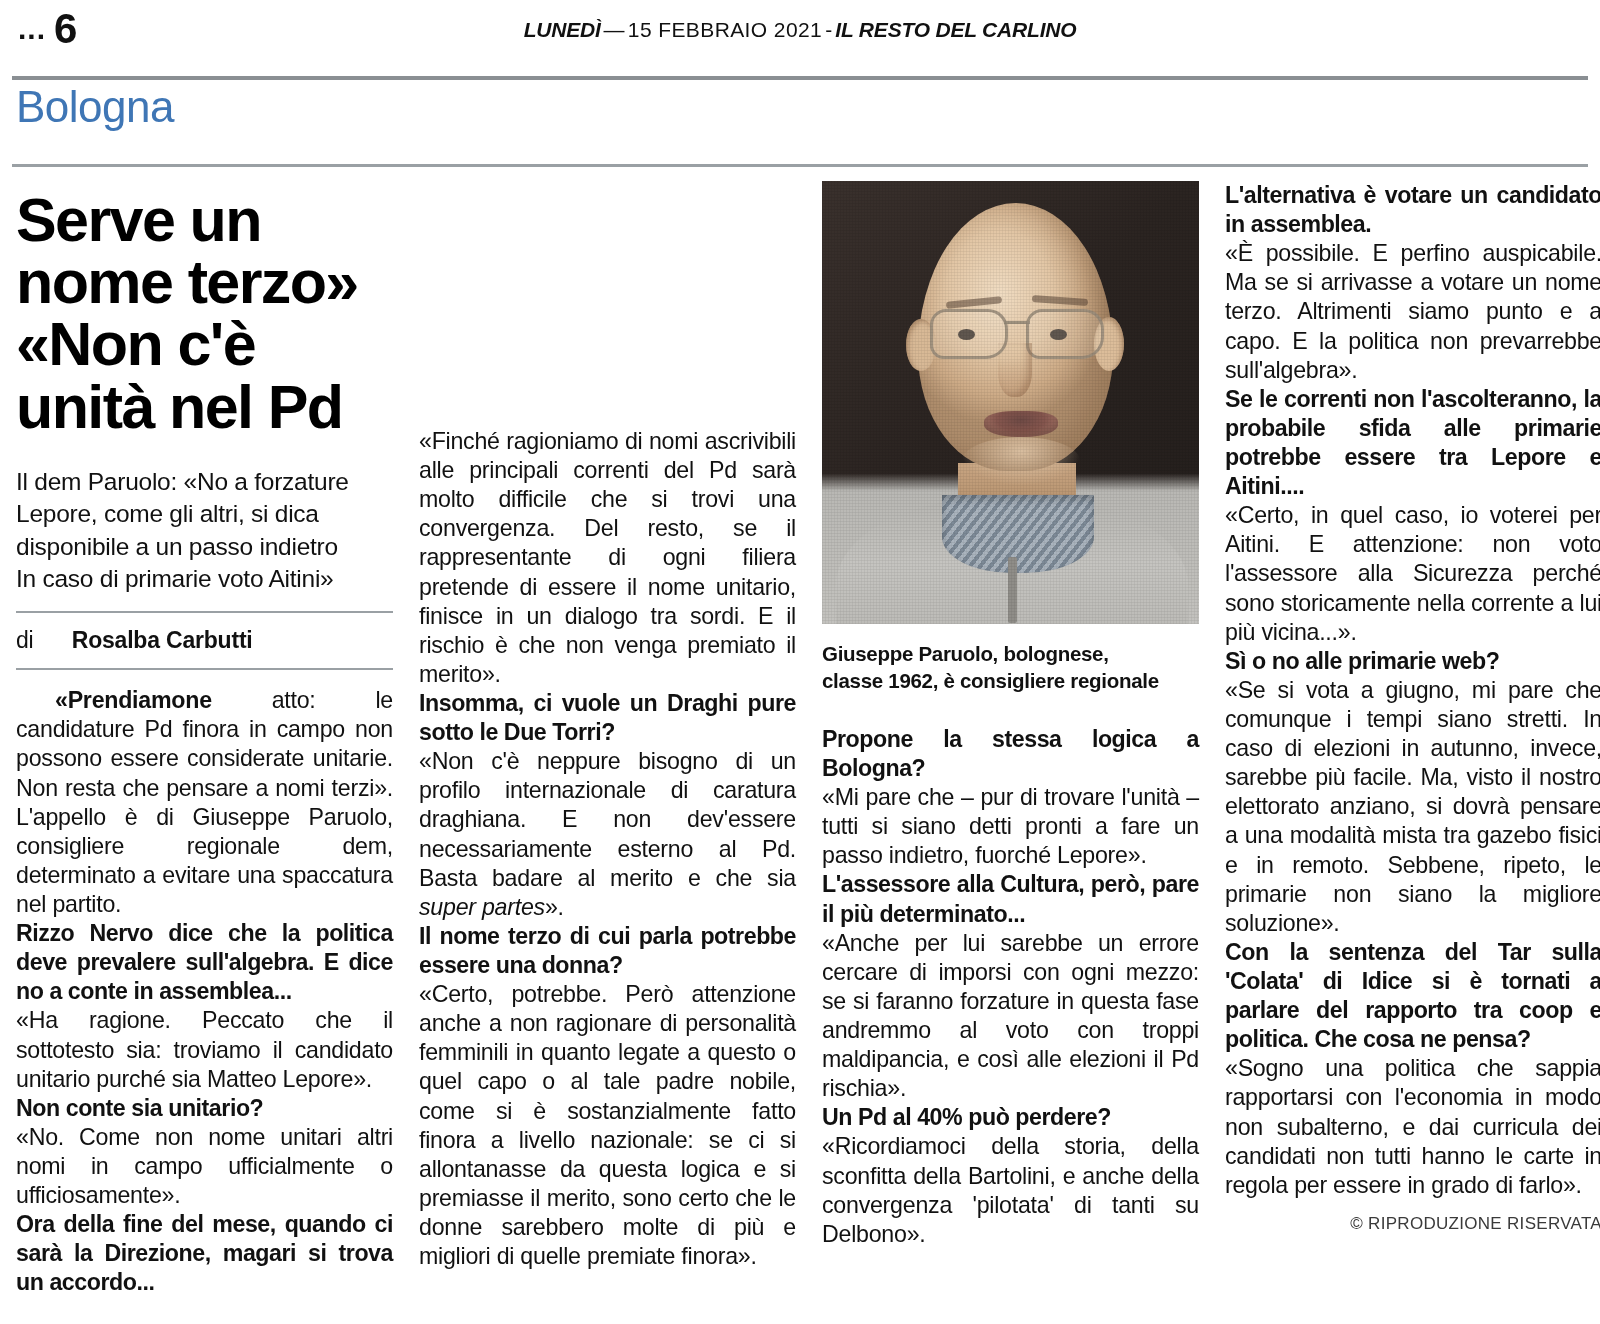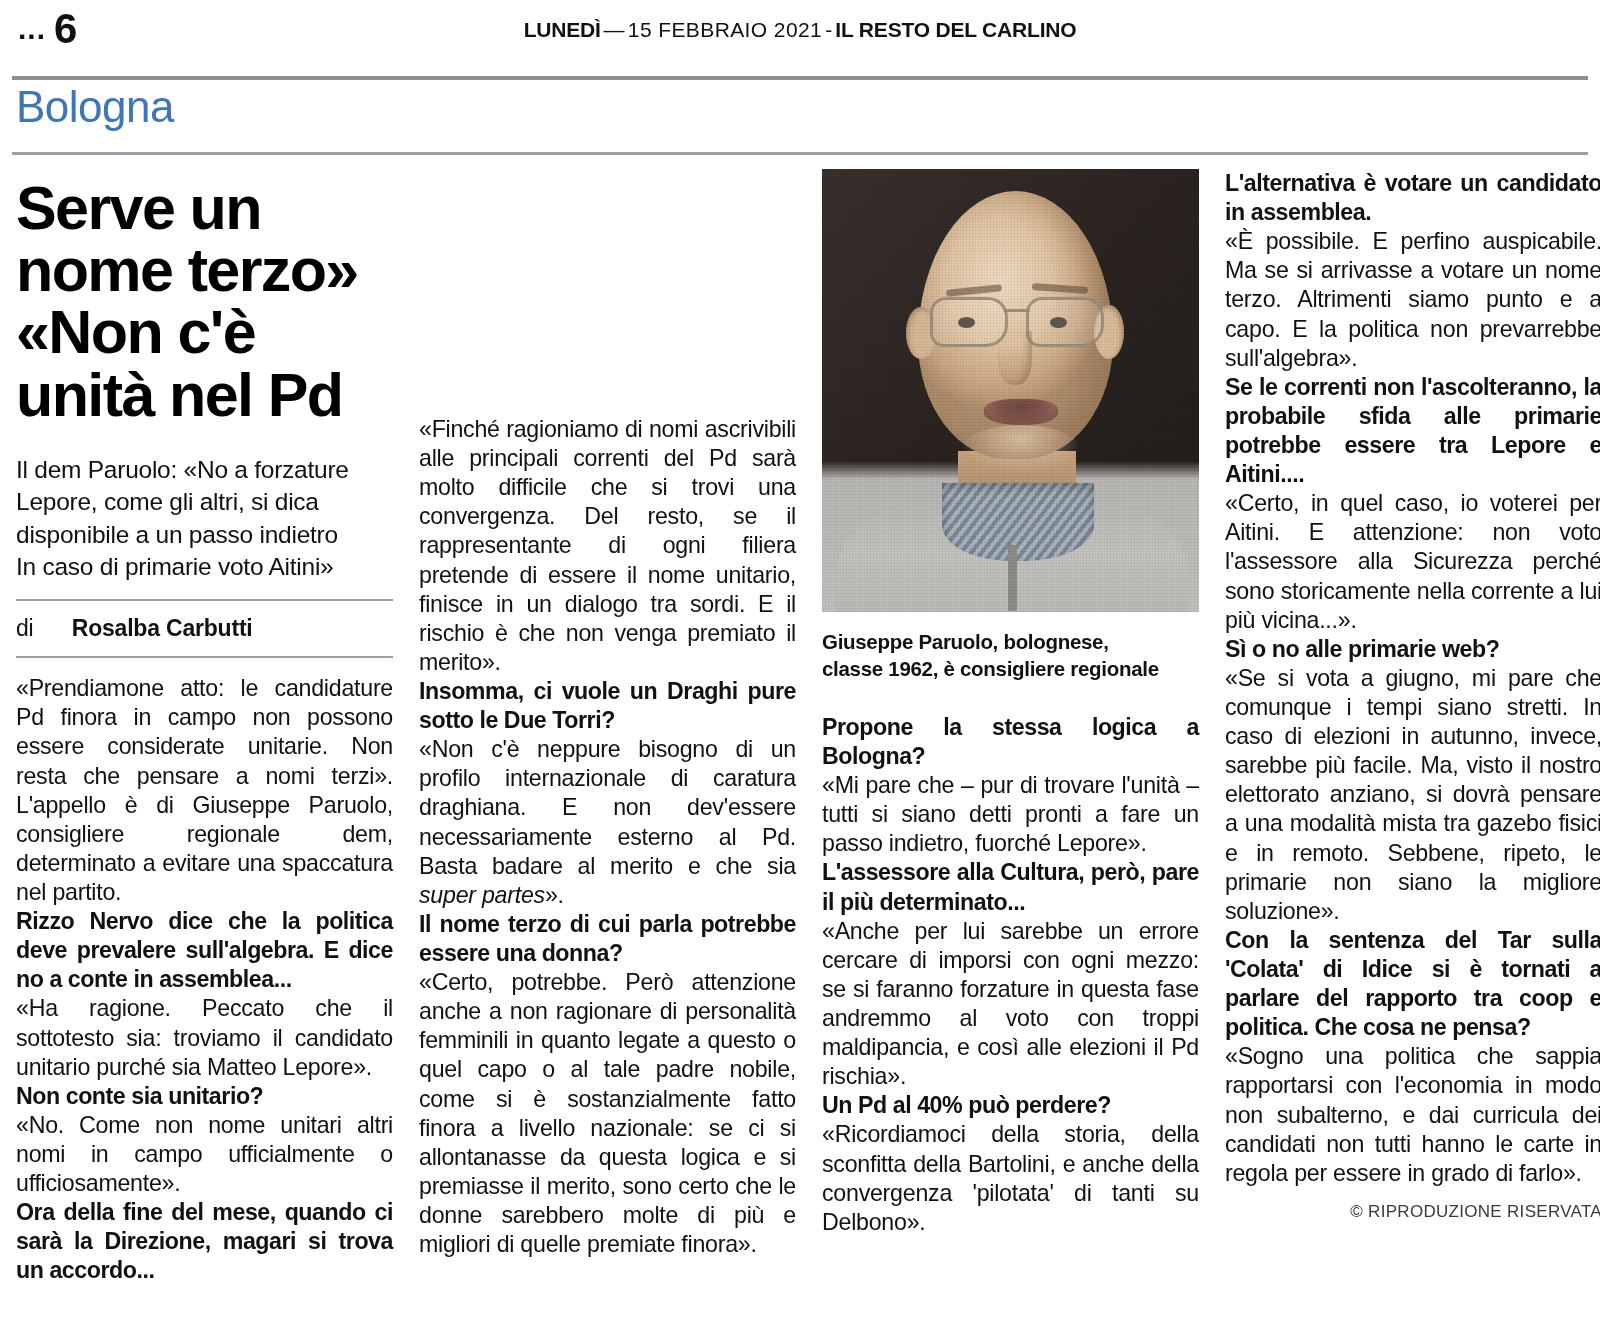--- a/index.html
+++ b/index.html
@@ -50,41 +50,42 @@
     right: 0;
     top: 18px;
     text-align: center;
     font-size: 21px;
     letter-spacing: 0.2px;
     white-space: nowrap;
   }
   .dateline .dl-strong {
     font-weight: 900;
     letter-spacing: -0.2px;
+    font-style: italic;
   }
   .dateline .dl-mid {
     font-weight: 400;
     letter-spacing: 0.4px;
   }
   .dateline .dl-sep { font-weight: 400; padding: 0 3px; }
 
   .rule-thick {
     height: 4px;
     background: #8a8f93;
     margin: 0 12px;
   }
   .rule-thin {
     height: 3px;
     background: #9aa0a4;
     margin: 0 12px;
   }
 
   
   .section-band {
-    height: 72px;
+    height: 84px;
     position: relative;
   }
   .section-name {
     position: absolute;
     left: 16px;
     top: 2px;
     font-size: 44px;
     font-weight: 400;
     color: #3f76b5;
     letter-spacing: -0.5px;
@@ -151,21 +152,21 @@
     font-size: 23.2px;
     line-height: 1.255;
     letter-spacing: -0.25px;
     text-align: justify;
     color: #111;
     hyphens: manual;
   }
   .col p { margin: 0; }
   .col p.q { font-weight: 400; }
   .col p.ask { font-weight: 900; letter-spacing: -0.45px; }
-  .col .lead-in { font-weight: 400; }
+  .col .lead-in { font-weight: 700; margin-left: 39px; }
   .col em { }
 
   
   #col1-body { }
   #col2 { grid-row: 1; grid-column: 2; padding-top: 246px; }
   #col3 { grid-row: 1; grid-column: 3; }
   #col4 { grid-row: 1; grid-column: 4; }
 
   
   .photo-wrap {

